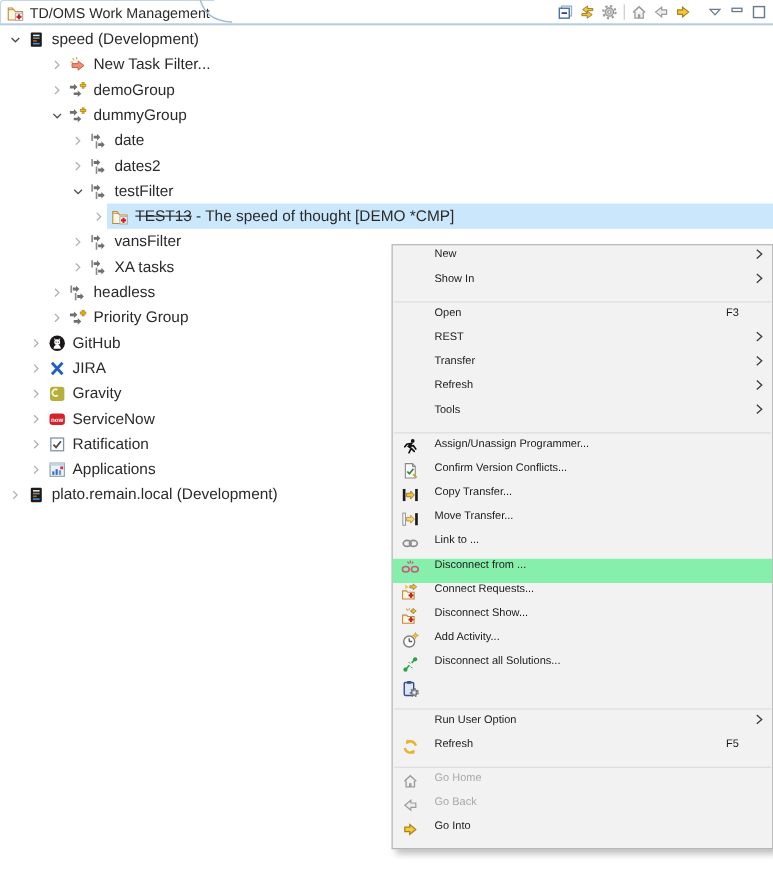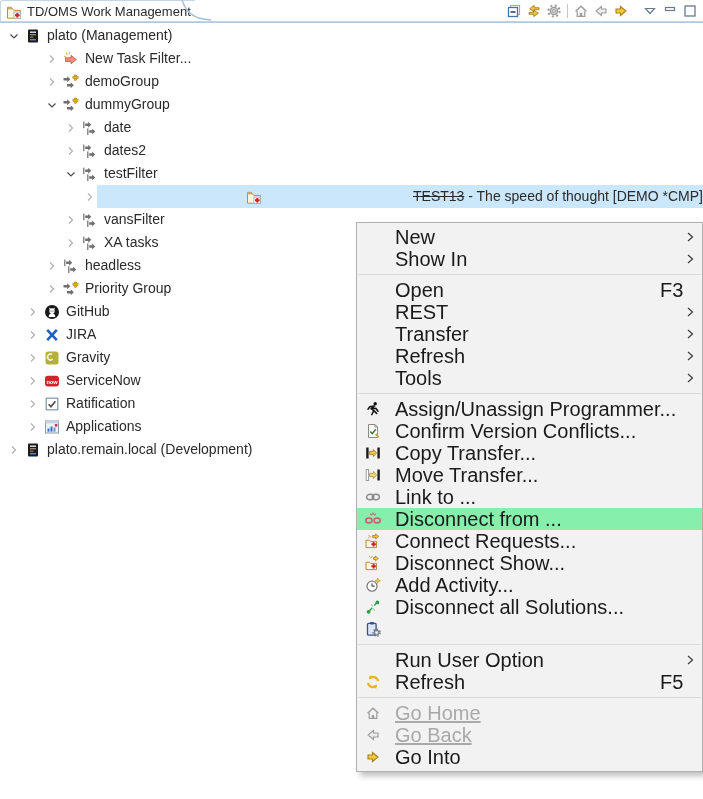--- a/index.html
+++ b/index.html
@@ -28,27 +28,27 @@
   .tree-row{height:23px;display:flex;align-items:center;font-size:14px;color:#2a2a2a;white-space:nowrap;}
   .chev{width:16px;height:16px;flex:none;display:flex;align-items:center;justify-content:center;}
   .ticon{width:16px;height:16px;flex:none;margin-left:3px;display:flex;align-items:center;justify-content:center;}
   .tlabel{margin-left:6px;line-height:23px;}
   .strike{text-decoration:line-through;}
   .icn{display:inline-flex;width:16px;height:16px;}
   .icn svg{display:block;}
   
   .menu{position:absolute;left:356px;top:222px;width:345px;background:#f2f2f2;
     border:1px solid #b0b0b0;box-shadow:4px 4px 6px rgba(0,0,0,.25);padding:3px 0;z-index:10;}
-  .menu-item{height:22px;display:flex;align-items:center;padding:0 8px 0 7px;font-size:20px;color:#1a1a1a;}
+  .menu-item{height:22px;display:flex;align-items:flex-start;padding:0 8px 0 7px;font-size:10px;color:#1a1a1a;}
   .mi-icon{width:17px;height:16px;flex:none;margin-right:14px;display:flex;align-items:center;justify-content:center;}
   .mi-label{flex:1;white-space:nowrap;}
   .mi-shortcut{width:26px;flex:none;text-align:left;}
   .mi-arrow{width:8px;height:10px;flex:none;display:flex;align-items:center;justify-content:center;}
   .menu-item.hl{background:#86efac;}
-  .menu-item.disabled{color:#a9a9a9;text-decoration:underline;}
+  .menu-item.disabled{color:#a9a9a9;}
   .menu-sep{height:1px;background:#dadada;margin:4px 1px;}
 </style>
 </head>
 <body>
 
 <div class="header">
   <div class="tab">
     <span class="icn" id="tab-icon">
         <svg width="16" height="16" viewBox="0 0 16 16">
           <path d="M1.5,4.8 v-1.5 h3.8 l1.2,1.5" fill="#fdf6e0" stroke="#c08a3e"></path>
@@ -148,21 +148,21 @@
       </span>
       <span class="ticon icn">
         <svg width="16" height="16" viewBox="0 0 16 16">
           <rect x="3" y="1.5" width="10" height="13" rx="1" fill="#1c1c1c"></rect>
           <rect x="5" y="3.5" width="6" height="1.4" fill="#e8e8e8"></rect>
           <rect x="5" y="6" width="6" height="1.4" fill="#8a8a8a"></rect>
           <rect x="5" y="8.5" width="3.4" height="1.4" fill="#b5651d"></rect>
           <rect x="5" y="11" width="6" height="1.4" fill="#4a90d9"></rect>
         </svg>
       </span>
-      <span class="tlabel"><span>plato (Management)</span></span>
+      <span class="tlabel"><span>speed (Development)</span></span>
     </div>
     <div class="tree-row">
       <span class="chev" style="margin-left: 44px;">
         <svg width="16" height="16" viewBox="0 0 16 16">
           <polyline points="6,4.5 9.5,8 6,11.5" fill="none" stroke="#b0b0b0" stroke-width="1.2"></polyline>
         </svg>
       </span>
       <span class="ticon icn">
         <svg width="16" height="16" viewBox="0 0 16 16">
           <path d="M3,2 l1.6,1.6 M6.4,1 l0.5,2.1 M1.2,5.2 l2.1,0.5" stroke="#d8b24a" stroke-width="1.1" fill="none"></path>
@@ -244,21 +244,21 @@
       <span class="ticon icn">
         <svg width="16" height="16" viewBox="0 0 16 16">
           <rect x="1" y="1.6" width="1.5" height="6.6" fill="#8a8a8a"></rect>
           <polygon points="3.2,3.4 6.2,3.4 6.2,1.7 9.2,4.7 6.2,7.7 6.2,6 3.2,6" fill="#6f6f6f"></polygon>
           <rect x="5" y="8.4" width="1.5" height="6.6" fill="#8a8a8a"></rect>
           <polygon points="7.2,10.2 10.2,10.2 10.2,8.5 13.2,11.5 10.2,14.5 10.2,12.8 7.2,12.8" fill="#6f6f6f"></polygon>
         </svg>
       </span>
       <span class="tlabel"><span>testFilter</span></span>
     </div>
-    <div class="tree-row" style="background: linear-gradient(to right, transparent 97px, rgb(203, 231, 251) 97px); justify-content: space-between;">
+    <div class="tree-row" style="background: linear-gradient(to right, transparent 97px, rgb(203, 231, 251) 97px);">
       <span class="chev" style="margin-left: 82px;">
         <svg width="16" height="16" viewBox="0 0 16 16">
           <polyline points="6,4.5 9.5,8 6,11.5" fill="none" stroke="#b0b0b0" stroke-width="1.2"></polyline>
         </svg>
       </span>
       <span class="ticon icn">
         <svg width="16" height="16" viewBox="0 0 16 16">
           <path d="M1.5,4.8 v-1.5 h3.8 l1.2,1.5" fill="#fdf6e0" stroke="#c08a3e"></path>
           <path d="M1.5,4.8 h5 l1.3,1.6 h6.7 v7.8 h-13 z" fill="#fdf6e0" stroke="#c08a3e"></path>
           <rect x="8" y="8" width="6.6" height="6.6" fill="#ffffff" stroke="#b0b0b0"></rect>

